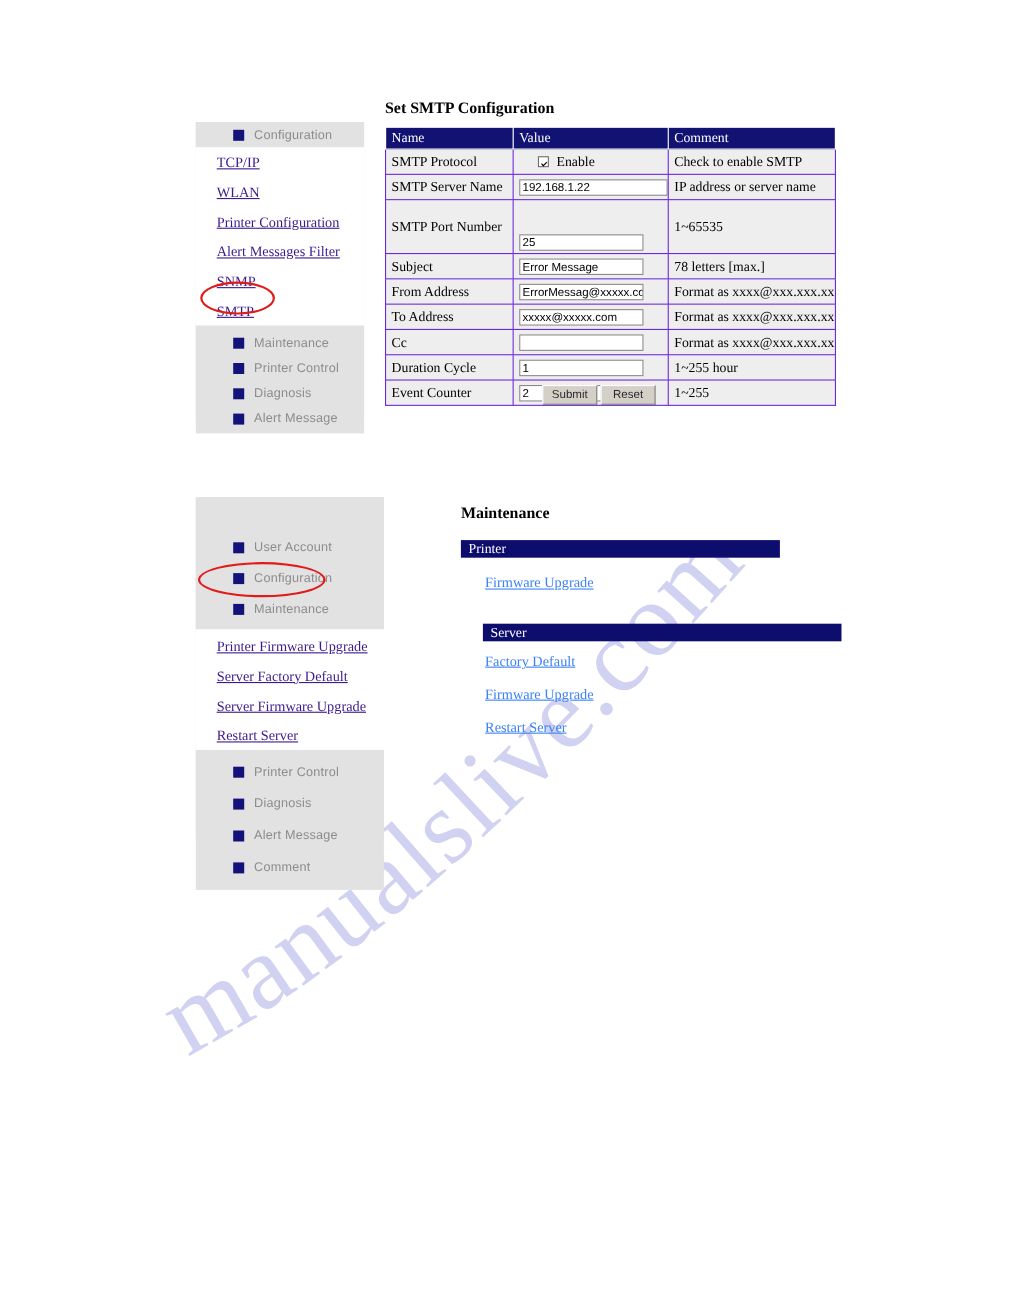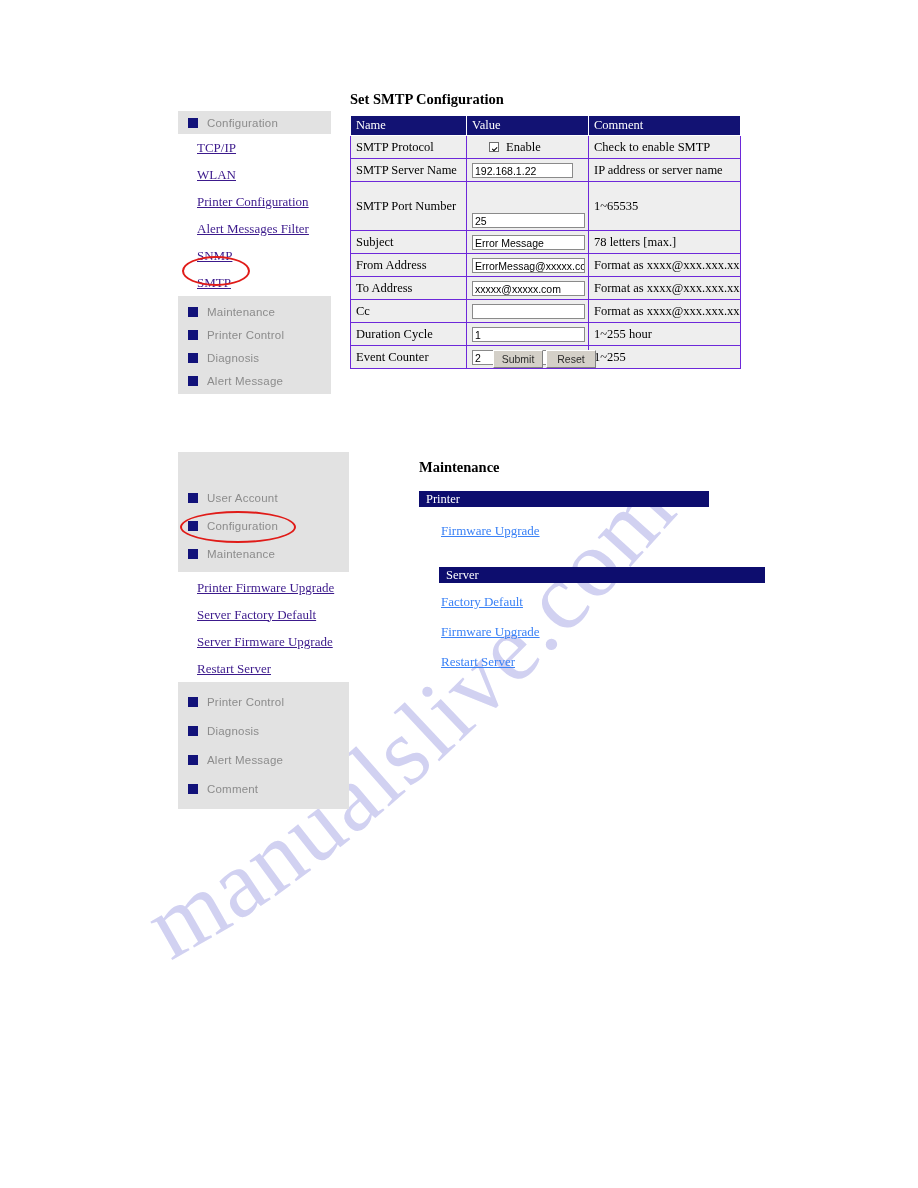--- a/index.html
+++ b/index.html
@@ -37,20 +37,21 @@
   .abs { position: absolute; z-index: 2; }
 
   
   .nav-panel {
     background: #e2e2e2;
     box-sizing: border-box;
   }
 
   .nav-group {
     background: #e2e2e2;
+    padding-left: 24px;
   }
   .nav-top-row {
     display: flex;
     align-items: center;
     height: 23px;
     padding-left: 10px;
   }
   .bullet {
     width: 10px;
     height: 10px;
@@ -297,21 +298,21 @@
             <span class="chk"></span>
             <span class="chk-label">Enable</span>
           </span>
         </td>
         <td>Check to enable SMTP</td>
       </tr>
 
       <tr>
         <td>SMTP Server Name</td>
         <td class="cell-value">
-          <span class="txtbox" style="width:101px;">192.168.1.22</span>
+          <span class="txtbox" style="width:135px;">192.168.1.22</span>
         </td>
         <td>IP address or server name</td>
       </tr>
 
       <tr>
         <td>SMTP Port Number</td>
         <td class="cell-value">
           <span class="txtbox" style="width:113px;margin-top:29px;">25</span>
         </td>
         <td>1~65535</td>

